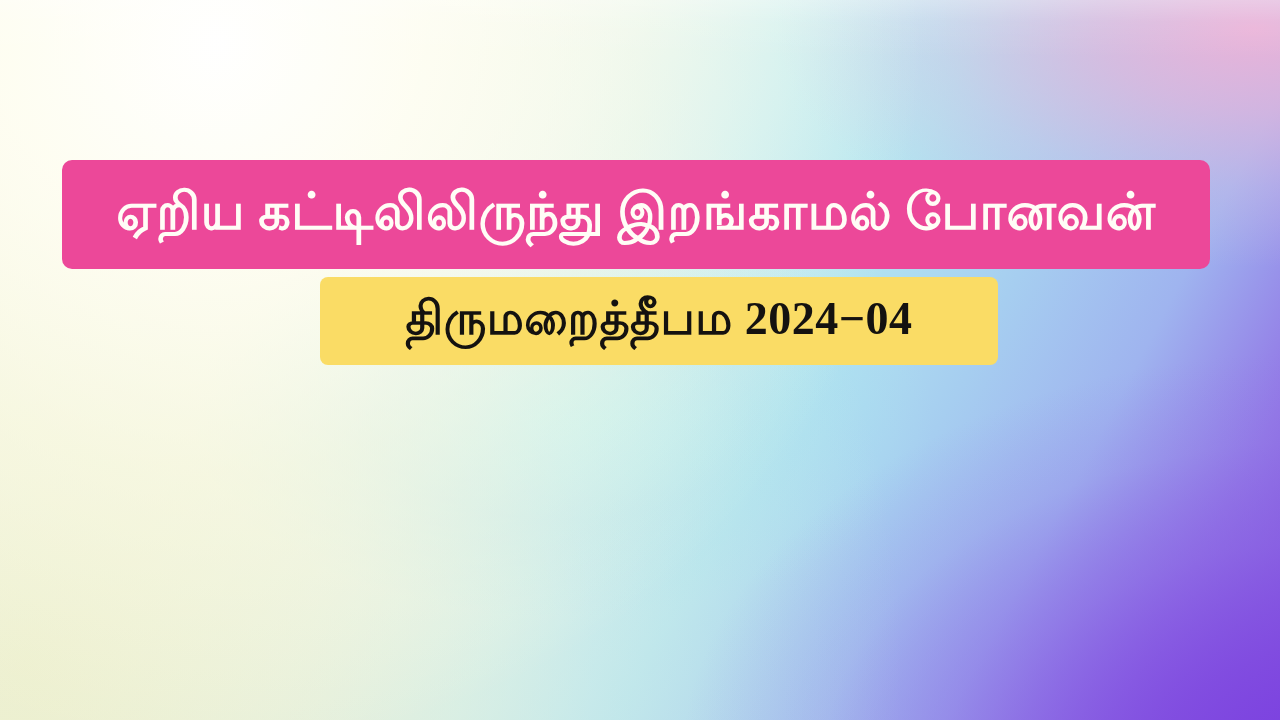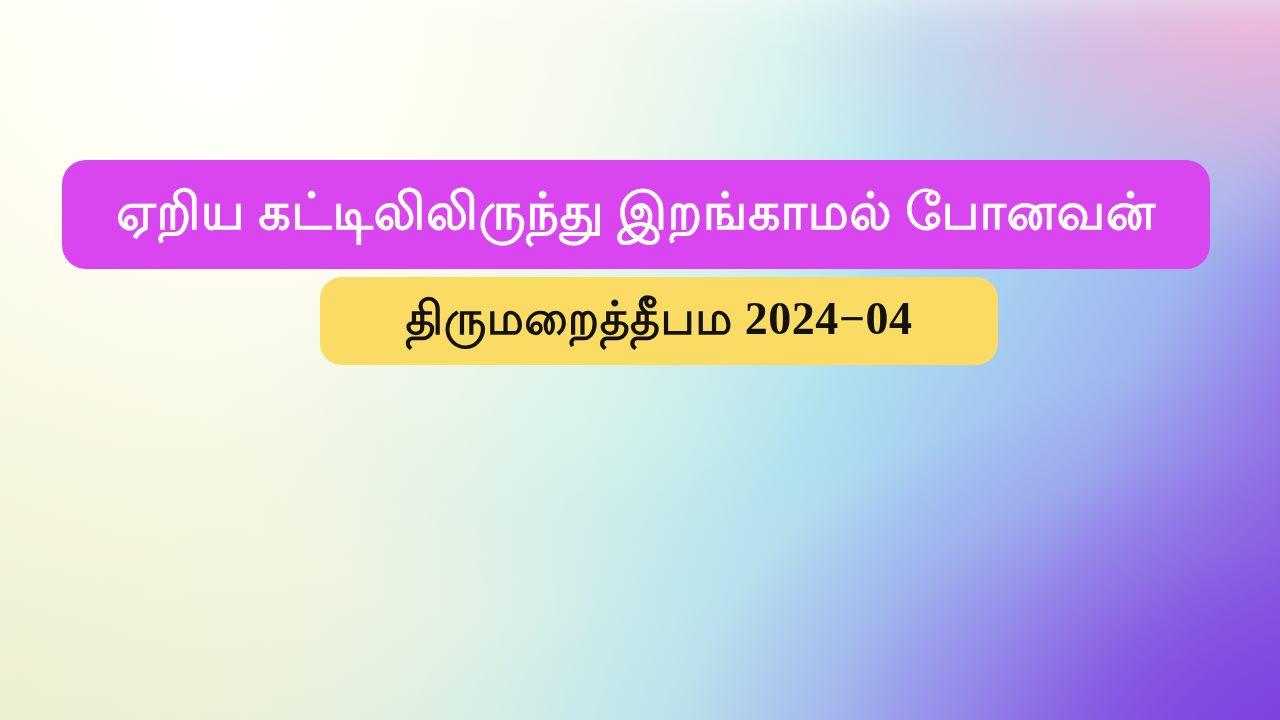--- a/index.html
+++ b/index.html
@@ -120,39 +120,39 @@
     justify-content: center;
     box-sizing: border-box;
     white-space: nowrap;
   }
 
   .banner-title {
     left: 62px;
     top: 160px;
     width: 1148px;
     height: 109px;
-    border-radius: 24px;
-    background: #d946ef;
+    border-radius: 10px;
+    background: #ec4899;
   }
 
   .banner-title .banner-text {
     color: #fffdf6;
     font-size: 51px;
     font-weight: 700;
     letter-spacing: 0.5px;
     line-height: 1;
     padding-bottom: 4px;
   }
 
   .banner-subtitle {
     left: 320px;
     top: 277px;
     width: 678px;
     height: 88px;
-    border-radius: 22px;
+    border-radius: 8px;
     background: #fadc65;
   }
 
   .banner-subtitle .banner-text {
     color: #141210;
     font-size: 46px;
     font-weight: 700;
     letter-spacing: 0.5px;
     line-height: 1;
     padding-bottom: 4px;

